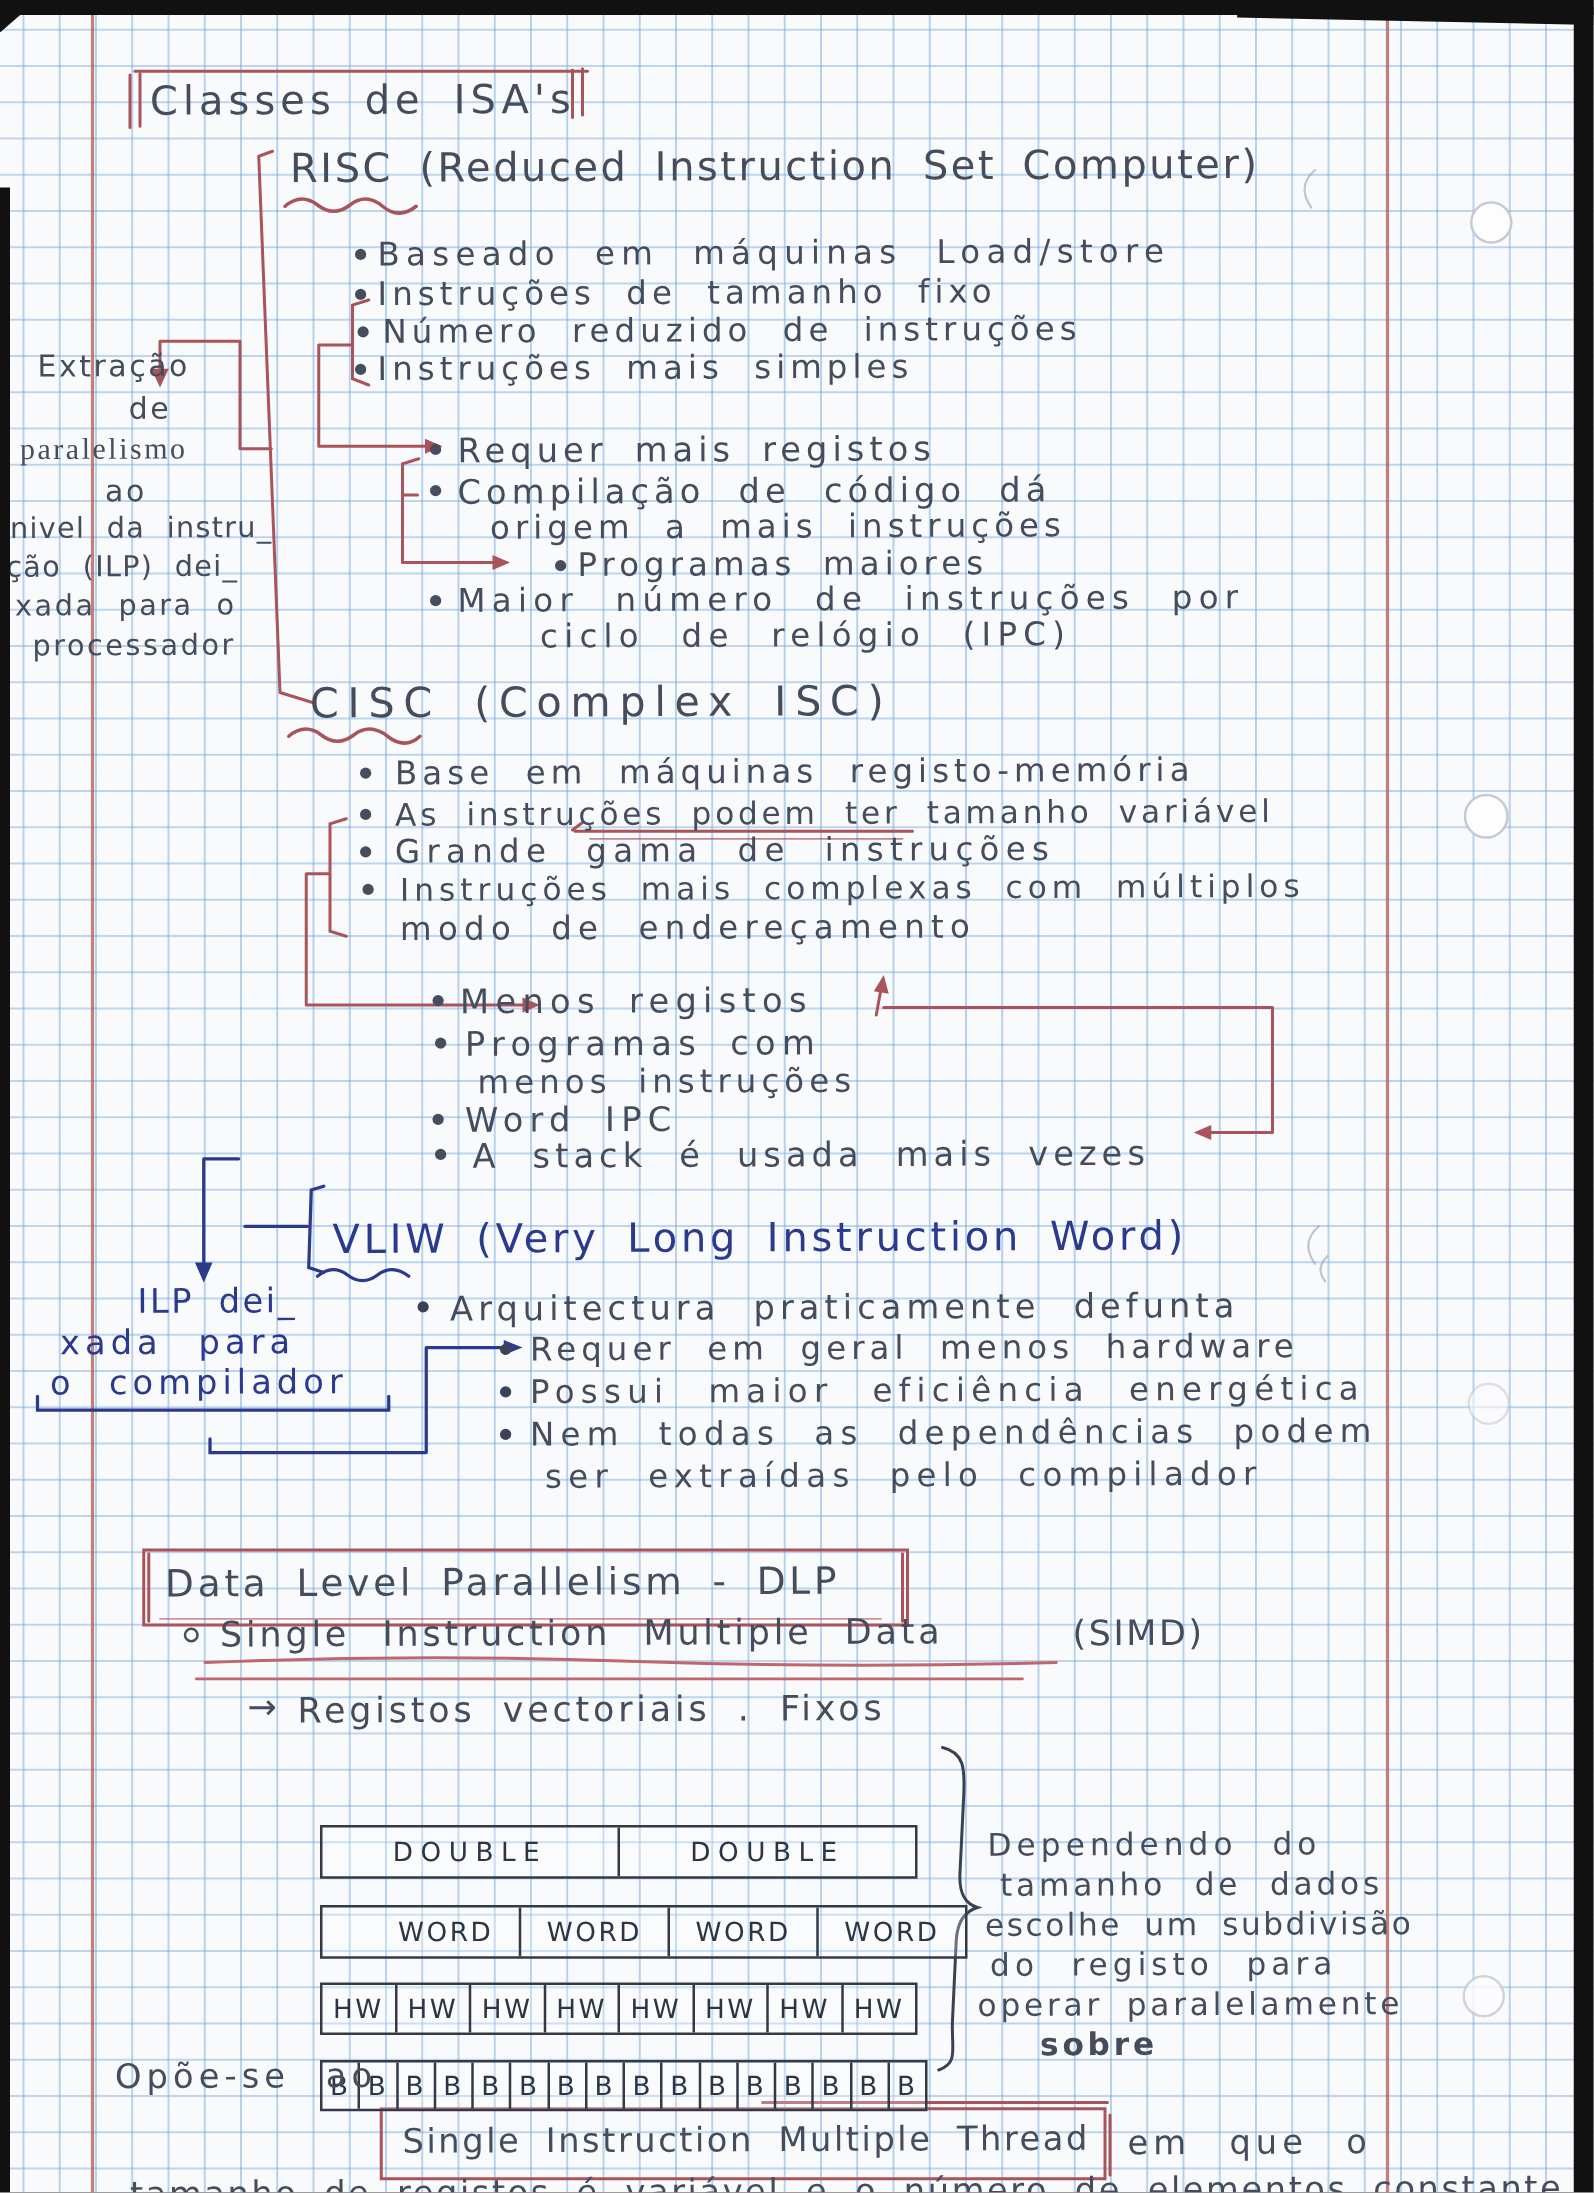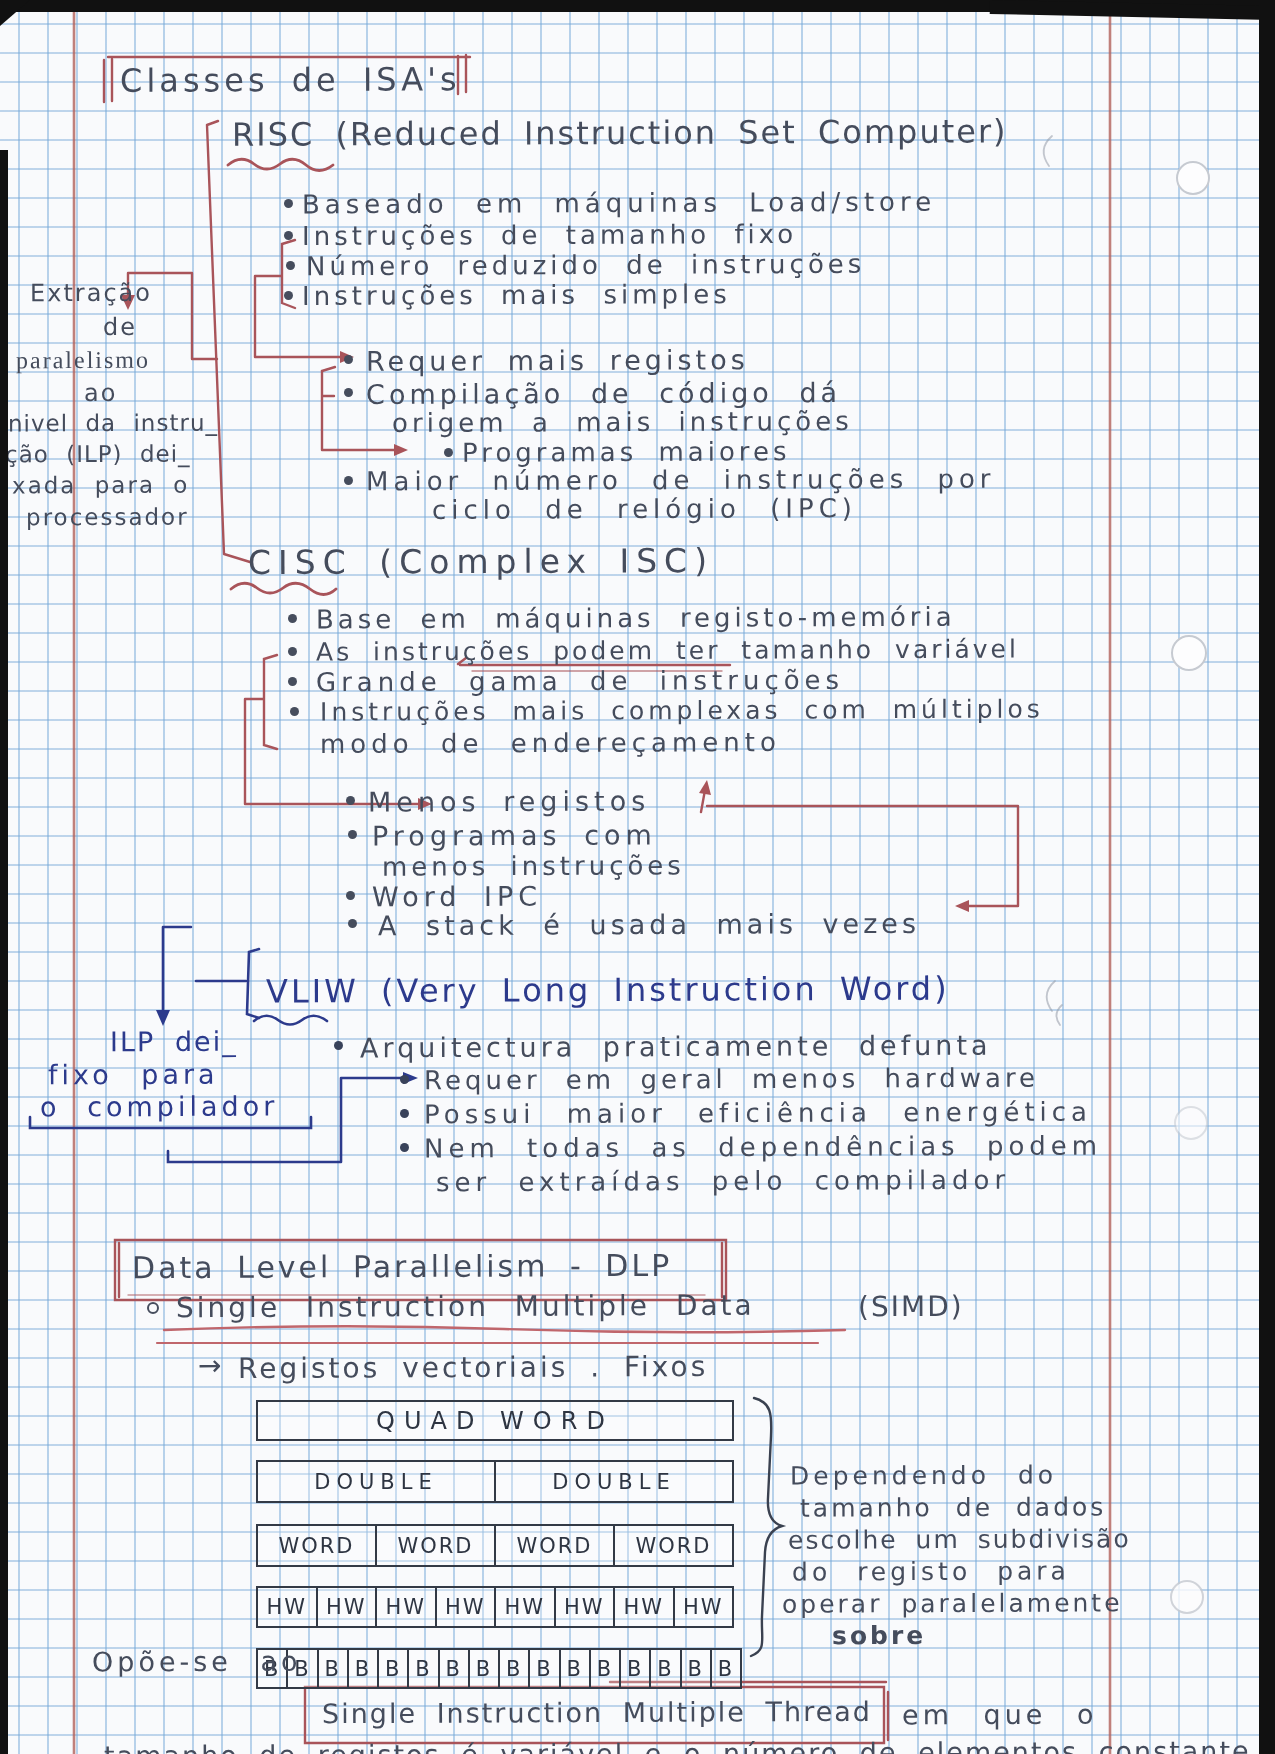--- a/index.html
+++ b/index.html
@@ -162,38 +162,35 @@
   <span class="dot b" style="left:334px;top:1041px;"></span>
   <span class="t" style="left:360px;top:1031px;font-size:27px;letter-spacing:4px;word-spacing:14px;">Arquitectura praticamente defunta</span>
   <span class="dot b" style="left:400px;top:1075px;"></span>
   <span class="t" style="left:424px;top:1065px;font-size:26px;letter-spacing:4px;word-spacing:13px;">Requer em geral menos hardware</span>
   <span class="dot b" style="left:400px;top:1109px;"></span>
   <span class="t" style="left:424px;top:1099px;font-size:26px;letter-spacing:5px;word-spacing:18px;">Possui maior eficiência energética</span>
   <span class="dot b" style="left:400px;top:1143px;"></span>
   <span class="t" style="left:424px;top:1133px;font-size:26px;letter-spacing:5px;word-spacing:14px;">Nem todas as dependências podem</span>
   <span class="t" style="left:436px;top:1167px;font-size:26px;letter-spacing:5px;word-spacing:14px;">ser extraídas pelo compilador</span>
   <span class="t blue" style="left:110px;top:1026px;font-size:27px;">ILP dei_</span>
-  <span class="t blue" style="left:48px;top:1059px;font-size:27px;letter-spacing:4px;word-spacing:16px;">fixo para</span>
+  <span class="t blue" style="left:48px;top:1059px;font-size:27px;letter-spacing:4px;word-spacing:16px;">xada para</span>
   <span class="t blue" style="left:40px;top:1091px;font-size:27px;letter-spacing:4px;word-spacing:14px;">o compilador</span>
 
   <span class="t" style="left:132px;top:1250px;font-size:30px;letter-spacing:3px;">Data Level Parallelism - DLP</span>
   <span class="dot hollow" style="left:147px;top:1302px;"></span>
   <span class="t" style="left:176px;top:1291px;font-size:28px;letter-spacing:3px;word-spacing:14px;">Single Instruction Multiple Data</span>
   <span class="t" style="left:858px;top:1291px;font-size:28px;letter-spacing:2px;">(SIMD)</span>
   <span class="t" style="left:198px;top:1350px;font-size:28px;">→</span>
   <span class="t" style="left:238px;top:1352px;font-size:28px;letter-spacing:3px;word-spacing:10px;">Registos vectoriais . Fixos</span>
 
-  <div class="cellrow" style="left:256px;top:1400px;width:474px;height:37px;">
-    <div style="letter-spacing:9px;font-size:24px;">QUAD WORD</div>
-  </div>
   <div class="cellrow" style="left:256px;top:1460px;width:474px;height:39px;">
     <div style="letter-spacing:6px;">DOUBLE</div>
     <div style="letter-spacing:6px;">DOUBLE</div>
   </div>
-  <div class="cellrow" style="left:256px;top:1524px;width:474px;height:39px;">
+  <div class="cellrow" style="left:256px;top:1524px;width:474px;height:39px;padding-left:40px;">
     <div>WORD</div>
     <div>WORD</div>
     <div>WORD</div>
     <div>WORD</div>
   </div>
   <div class="cellrow" style="left:256px;top:1586px;width:474px;height:38px;">
     <div>HW</div>
     <div>HW</div>
     <div>HW</div>
     <div>HW</div>

